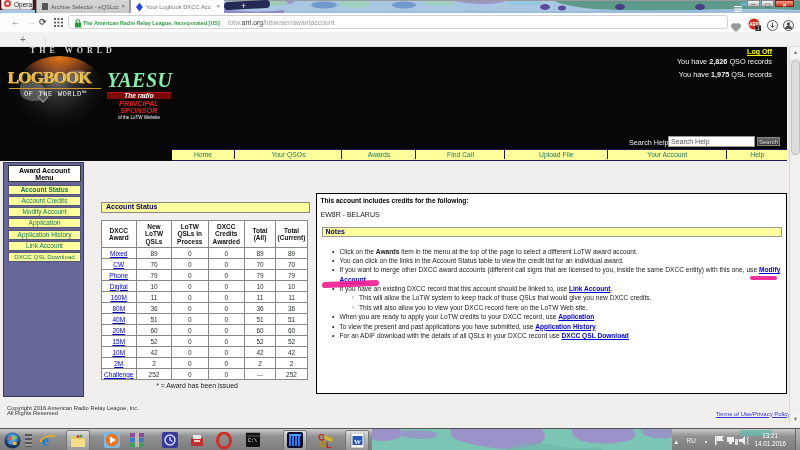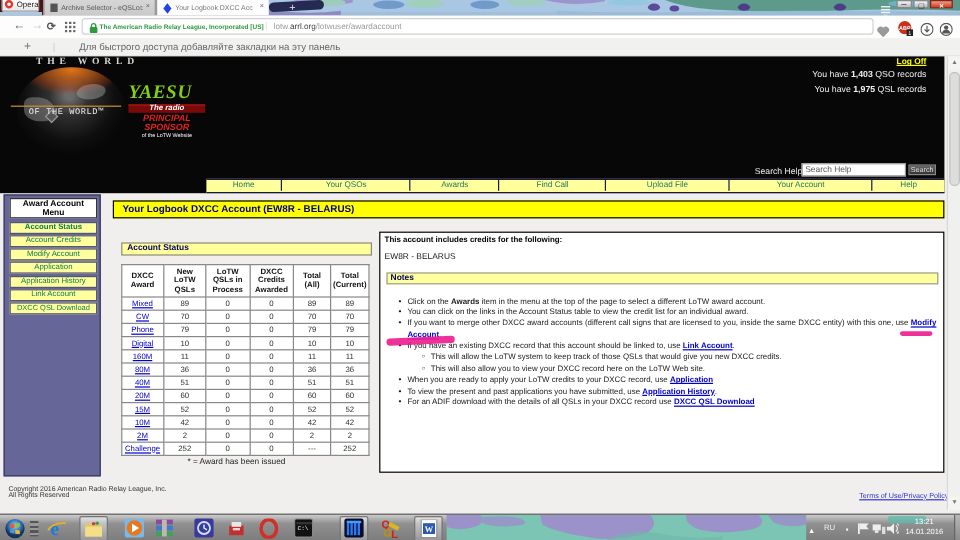--- a/index.html
+++ b/index.html
@@ -38,21 +38,21 @@
 #thearrl { position:absolute; left:30px; top:-1px; color:#d8d8d8; font-size:8px; font-weight:bold; font-family:"Liberation Serif",serif; letter-spacing:4px; }
 #globe { position:absolute; left:14px; top:9px; width:91px; height:73px; border-radius:50%; background:radial-gradient(circle at 48% 32%, #6a6a6a 0 5%, #303030 24%, #0f0f0f 55%, #040404 80%); overflow:hidden; }
 #globe .glow { position:absolute; left:4%; top:-26%; width:92%; height:58%; background:radial-gradient(ellipse, rgba(235,120,20,.95), rgba(180,60,10,.4) 55%, transparent 72%); }
 #globe .land1 { position:absolute; left:6px; top:25px; width:26px; height:20px; background:#a8a8a8; border-radius:30% 70% 45% 55%; opacity:.42; }
 #globe .land2 { position:absolute; left:50px; top:14px; width:24px; height:13px; background:#b0b0b0; border-radius:60% 40% 60% 40%; opacity:.42; }
 #logbook { position:absolute; left:8px; top:21px; font-family:"Liberation Serif",serif; font-weight:bold; font-size:17px; color:#e8b84b; text-shadow:0.5px 0.5px 0 #7a5a10, -0.5px -0.5px 0 #fff3c0; letter-spacing:-0.8px; }
 #goldline { position:absolute; left:9px; top:40.5px; width:92px; height:1.5px; background:#c8962e; }
 #oftheworld { position:absolute; z-index:2; left:24px; top:42.5px; font-family:Liberation Mono, monospace; font-size:7.2px; color:#f0f0f0; letter-spacing:0.5px; }
 #diamond { position:absolute; z-index:1; left:39px; top:46px; width:8px; height:8px; background:#555; transform:rotate(45deg); border:1px solid #999; }
 #yaesu { position:absolute; left:107px; top:22px; width:64px; }
-#yaesu .y1 { font-family:"Liberation Serif",serif; font-style:italic; font-weight:bold; font-size:16px; color:#84cc16; letter-spacing:0.5px; }
+#yaesu .y1 { font-family:"Liberation Serif",serif; font-style:italic; font-weight:bold; font-size:20px; color:#86efac; letter-spacing:0.5px; }
 #yaesu .y2 { background:#7a0a0a; color:#fff; font-style:italic; font-weight:bold; font-size:6.5px; text-align:center; border-top:1.5px solid #b01818; height:7px; line-height:6.5px; }
 #yaesu .y3 { color:#e02020; font-style:italic; font-weight:bold; font-size:7.5px; text-align:center; line-height:7.2px; margin-top:1px;}
 #yaesu .y4 { color:#fff; font-size:4.5px; text-align:center; margin-top:0.5px; }
 #logoff { position:absolute; right:15px; top:1px; color:#ffff00; font-weight:bold; font-size:7px; text-decoration:underline; }
 #qso1 { position:absolute; right:15px; top:9.5px; font-size:7.3px; color:#f2f2f2;}
 #qso2 { position:absolute; right:15px; top:22.5px; font-size:7.3px; color:#f2f2f2;}
 #searchlbl { position:absolute; left:629px; top:90.5px; font-size:7.2px; color:#eee; }
 #searchin { position:absolute; left:668px; top:89px; width:87px; height:10.5px; background:#fff; border:1px solid #999; color:#555; font-size:7px; padding:1px 2px; }
 #searchbtn { position:absolute; left:757px; top:89.5px; width:23px; height:9.5px; background:linear-gradient(#6a6a6a,#333); border:1px solid #888; color:#ddd; font-size:6px; text-align:center; line-height:8px; }
 
@@ -215,41 +215,41 @@
         <circle cx="5.5" cy="5.5" r="5" fill="none" stroke="#555" stroke-width="1"></circle>
         <circle cx="5.5" cy="4" r="1.8" fill="#555"></circle>
         <path d="M2 9 a3.5 3.5 0 0 1 7 0" fill="#555"></path>
       </svg>
     </span>
   </div>
 
   <div class="abs" id="bmbar">
     <span style="position:absolute;left:20px;top:2px;font-size:10px;color:#777;">+</span>
     <span style="position:absolute;left:44px;top:3px;color:#ccc;">|</span>
-    <span style="position:absolute;left:66px;top:3px;font-size:8px;">Для быстрого доступа добавляйте закладки на эту панель</span>
   </div>
 
   <div class="abs" id="blackhdr">
     <div id="thearrl">THE WORLD</div>
     <div id="globe">
         <div class="glow"></div>
         <div class="land1"></div>
         <div class="land2"></div>
       </div>
+    <div id="logbook">LOGBOOK</div>
     <div id="goldline"></div>
     <div id="diamond"></div>
     <div id="oftheworld">OF THE WORLD™</div>
     <div id="yaesu">
       <div class="y1">YAESU</div>
       <div class="y2">The radio</div>
       <div class="y3">PRINCIPAL<br>SPONSOR</div>
       <div class="y4">of the LoTW Website</div>
     </div>
     <div id="logoff">Log Off</div>
-    <div id="qso1">You have <b>1,403</b> QSO records</div>
+    <div id="qso1">You have <b>2,826</b> QSO records</div>
     <div id="qso2">You have <b>1,975</b> QSL records</div>
     <div id="searchlbl">Search Help:</div>
     <div id="searchin">Search Help</div>
     <div id="searchbtn">Search</div>
   </div>
 
   <div class="abs" id="menubar">
     <div class="mitem" style="left:0; width:63px;">Home</div>
     <div class="mitem" style="left:64.5px; width:105px;">Your QSOs</div>
     <div class="mitem" style="left:171px; width:73px;">Awards</div>
@@ -265,21 +265,20 @@
       <div class="sbitem cur">Account Status</div>
       <div class="sbitem">Account Credits</div>
       <div class="sbitem">Modify Account</div>
       <div class="sbitem">Application</div>
       <div class="sbitem">Application History</div>
       <div class="sbitem">Link Account</div>
       <div class="sbitem" style="font-size:6.2px;">DXCC QSL Download</div>
     </div>
   </div>
 
-  <div class="abs" id="titlebar">Your Logbook DXCC Account (EW8R - BELARUS)</div>
   <div class="abs" id="acctbar">Account Status</div>
 
   <table class="abs" id="stattab" cellspacing="0">
     <tbody>
         <tr>
       <th style="width:35.5px;">DXCC<br>Award</th>
       <th style="width:35px;">New<br>LoTW<br>QSLs</th>
       <th style="width:36.5px;">LoTW<br>QSLs in<br>Process</th>
       <th style="width:36.5px;">DXCC<br>Credits<br>Awarded</th>
       <th style="width:31px;">Total<br>(All)</th>

